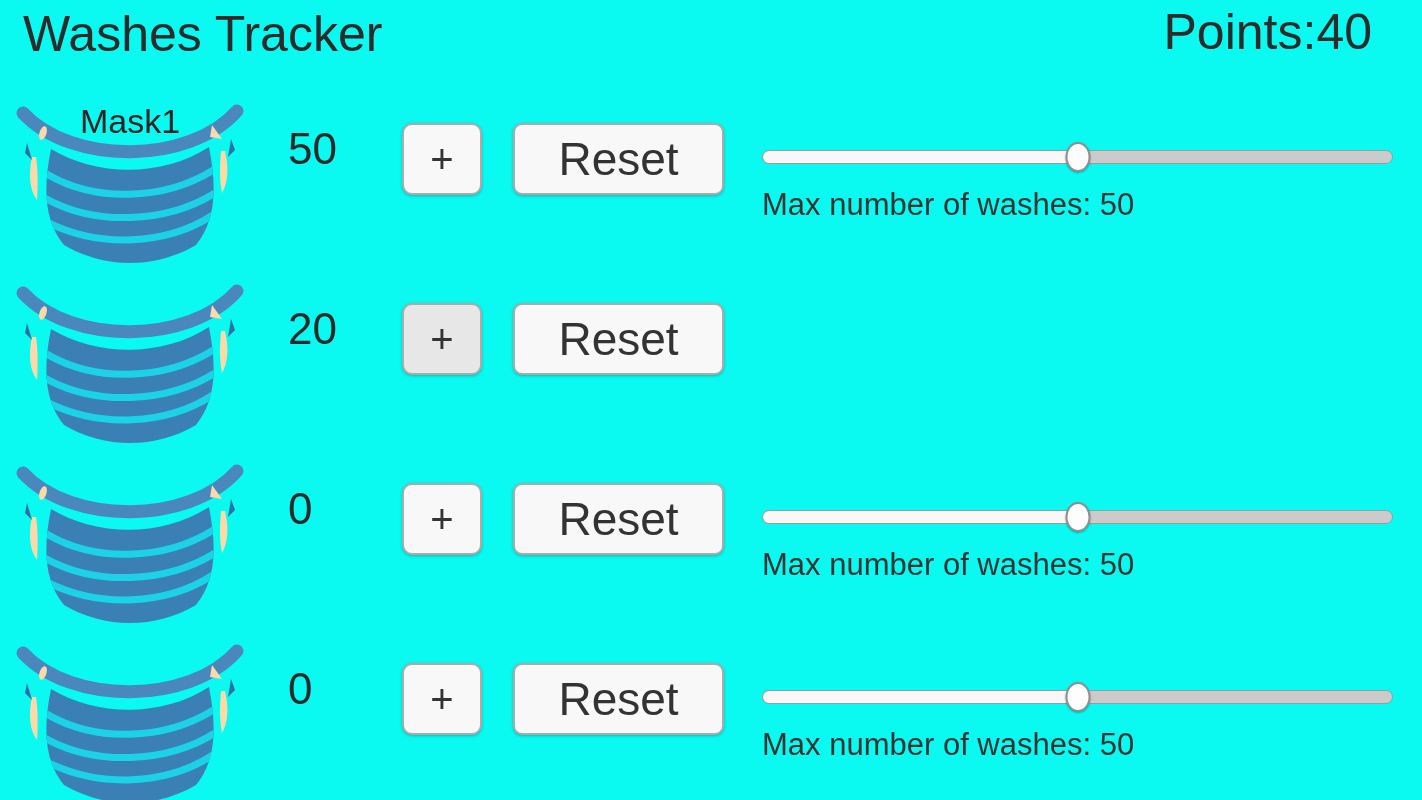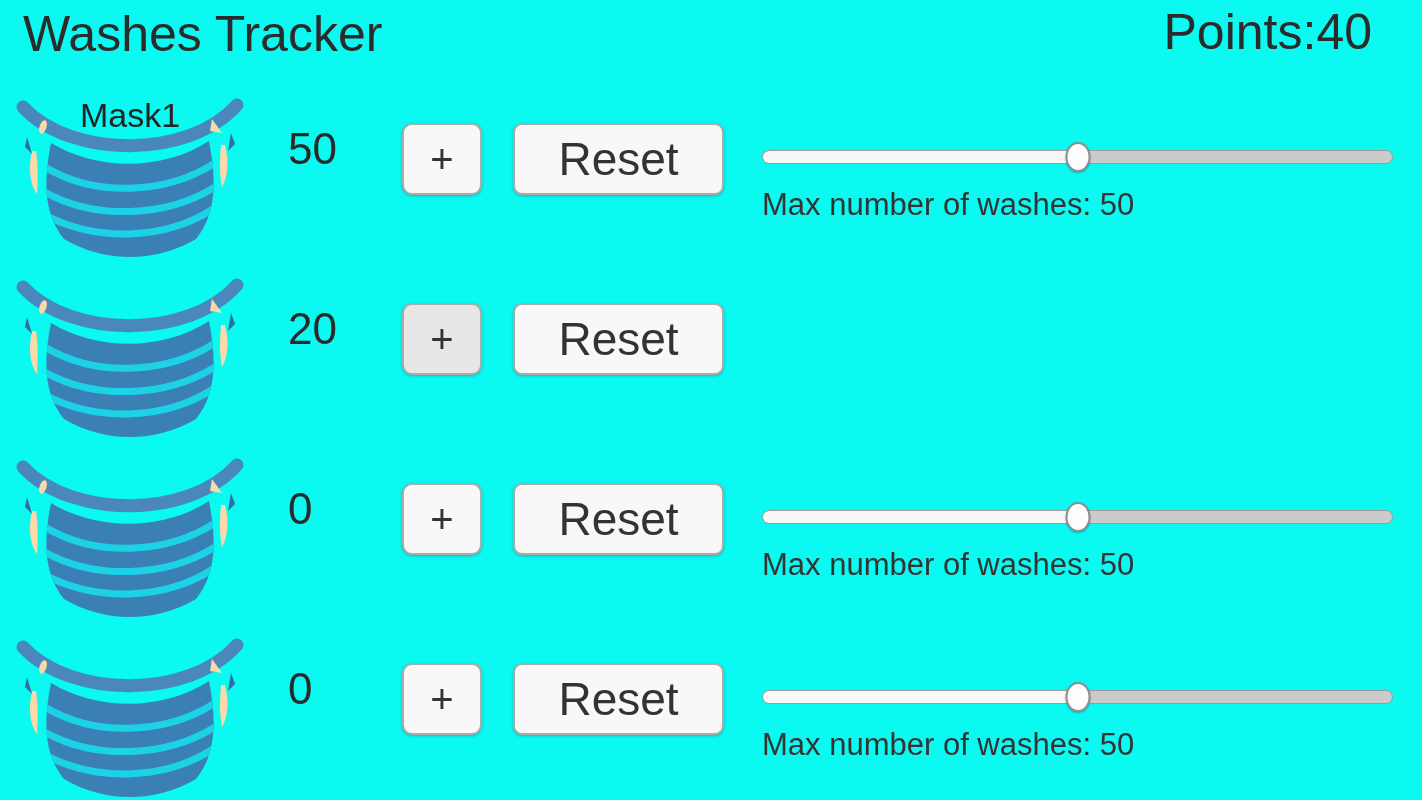--- a/index.html
+++ b/index.html
@@ -32,21 +32,21 @@
   .points{
     position:absolute;right:50px;top:4px;
     font-size:50px;line-height:1.15;
     color:var(--c-text_dark);
     white-space:nowrap;
   }
   .row{
     position:absolute;left:0;width:1422px;height:180px;
   }
   .mask{
-    position:absolute;left:15px;top:16px;width:230px;height:170px;
+    position:absolute;left:15px;top:22px;width:230px;height:170px;
   }
   .mask svg{display:block;width:230px;height:170px;}
   .mask-label{
     position:absolute;left:0;top:5px;width:230px;
     text-align:center;font-size:34px;color:#242424;
   }
   .count{
     position:absolute;left:288px;top:50px;
     font-size:44px;line-height:1.1;color:#2A2A2A;
   }

